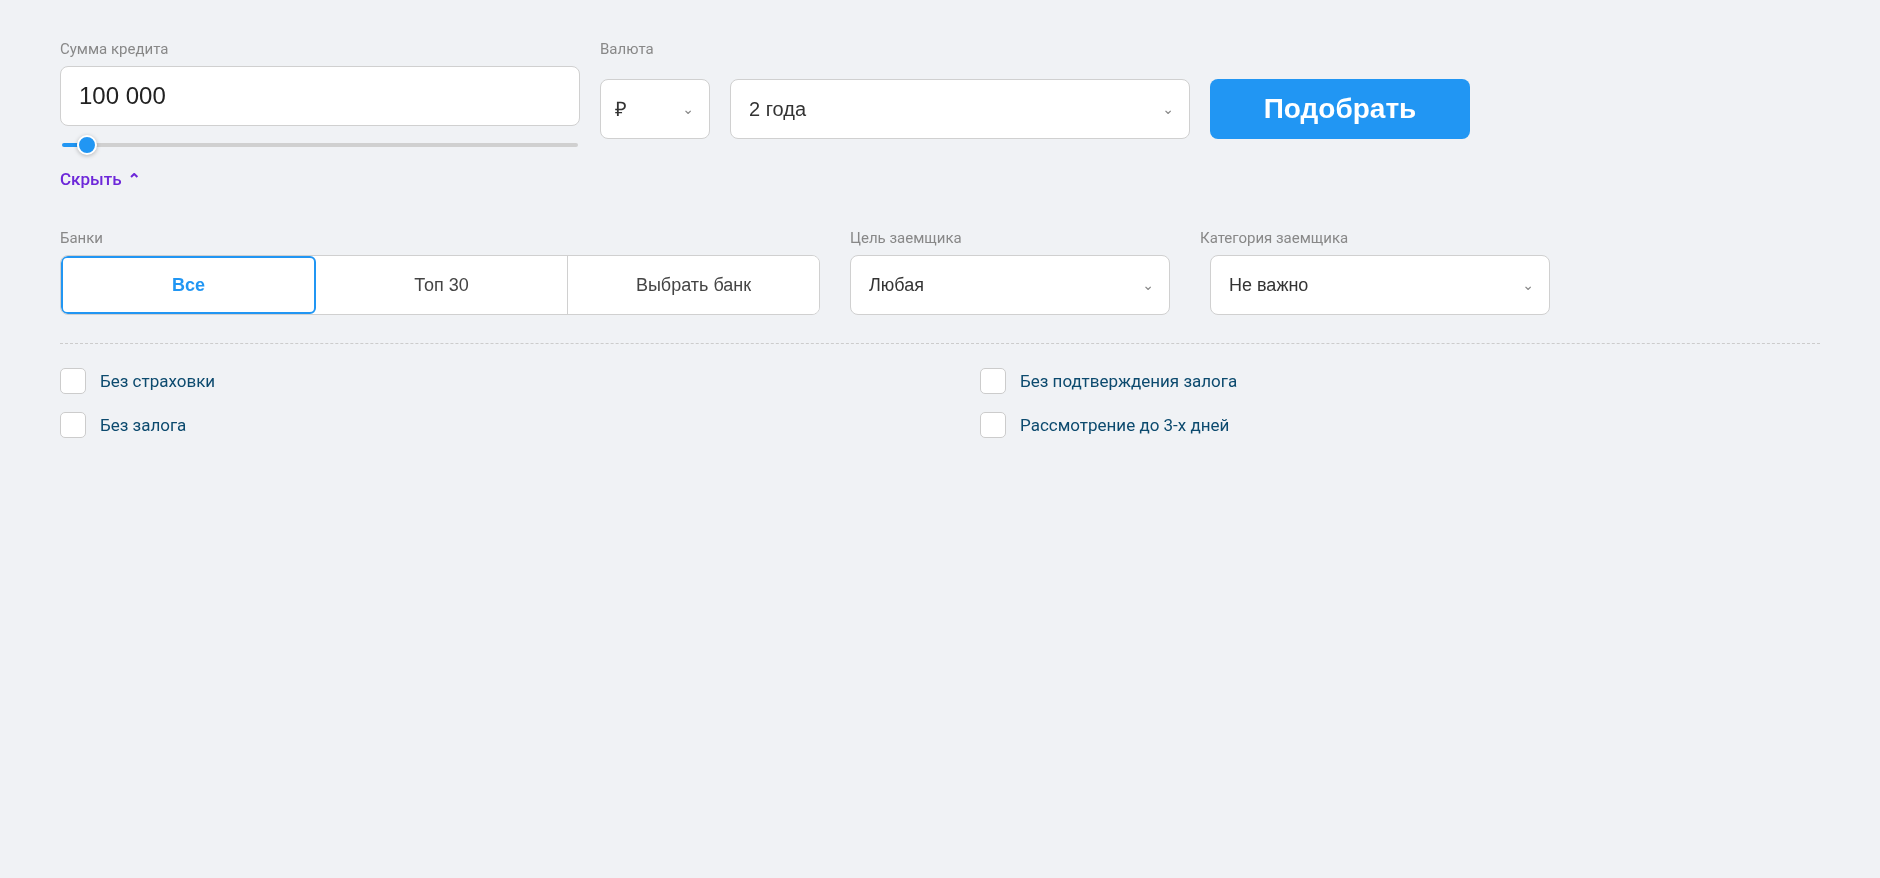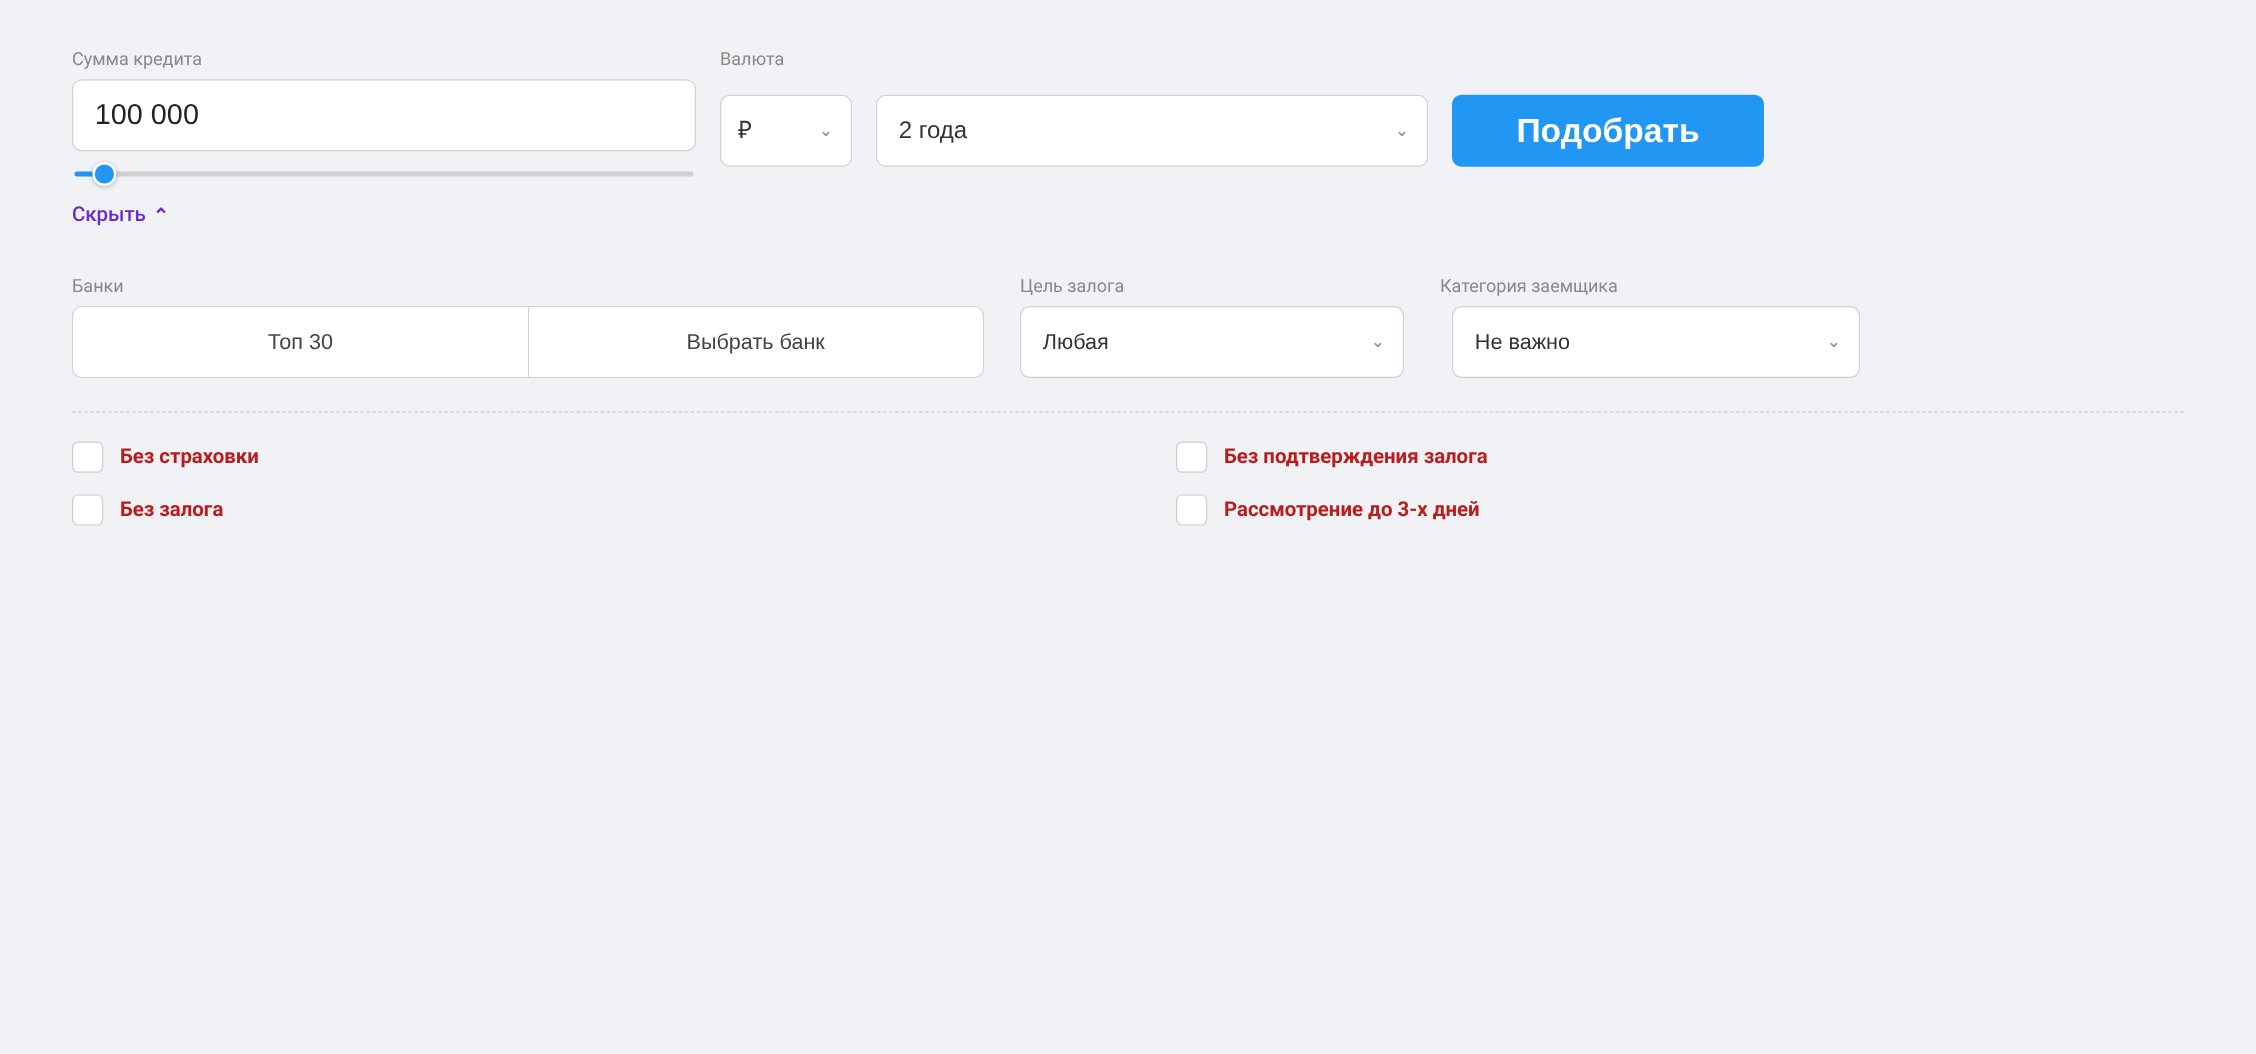--- a/index.html
+++ b/index.html
@@ -275,22 +275,21 @@
       width: 26px;
       height: 26px;
       border: 1.5px solid #ccc;
       border-radius: 5px;
       background: #fff;
       flex-shrink: 0;
     }
 
     .checkbox-label {
       font-size: 17px;
-      color: #b91c1c;
-      font-weight: bold;
+      color: #0c4a6e;
     }
   </style>
 </head>
 <body>
 
 <div class="section">
 
   
   <div class="row-labels">
     <div class="field-label label-amount">Сумма кредита</div>
@@ -334,28 +333,29 @@
   <a class="hide-link" href="#">
     <span>Скрыть</span>
     <span style="font-size:16px; font-weight:700;">⌃</span>
   </a>
 
   <div class="divider-section"></div>
 
   
   <div class="row-labels-2">
     <div class="field-label label-banks">Банки</div>
-    <div class="field-label label-goal">Цель залога</div>
+    <div class="field-label label-goal">Цель заемщика</div>
     <div class="field-label label-category">Категория заемщика</div>
   </div>
 
   
   <div class="row-filters">
 
     <div class="bank-tabs">
+      <button class="bank-tab active">Все</button>
       <button class="bank-tab">Топ 30</button>
       <button class="bank-tab">Выбрать банк</button>
     </div>
 
     <div class="select-goal-wrap">
       <select class="select-goal">
         <option>Любая</option>
         <option>Потребительский</option>
         <option>Ипотека</option>
         <option>Автокредит</option>

